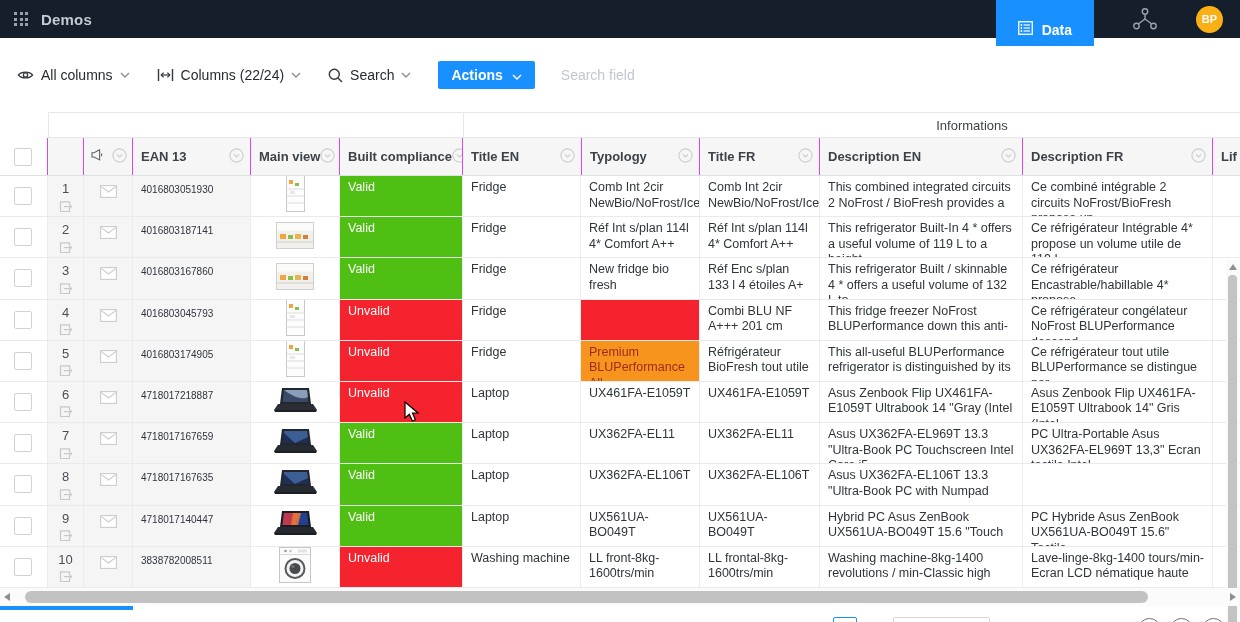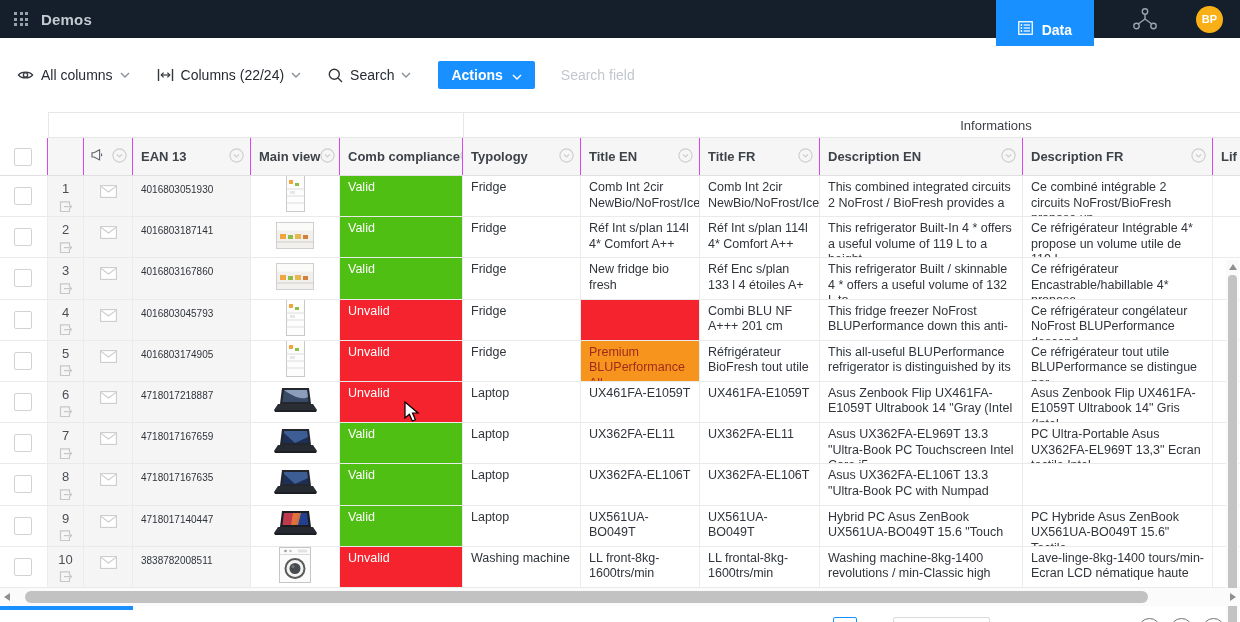--- a/index.html
+++ b/index.html
@@ -28,21 +28,21 @@
   .search-input::placeholder{color:#c2c7cd;}
 
   
   .grid{position:relative;width:1240px;}
   .group-row{position:relative;height:26px;background:#fff;}
   .gl{position:absolute;background:#e7e7e7;}
   .gl-top{left:48px;right:0;top:0;height:1px;}
   .gl-bottom{left:48px;right:0;bottom:0;height:1px;}
   .gl-v1{left:48px;top:0;bottom:0;width:1px;}
   .gl-v2{left:463px;top:0;bottom:0;width:1px;}
-  .group-label{position:absolute;left:996px;top:50%;transform:translate(-50%,-50%);font-size:13px;color:#3d4248;white-space:nowrap;}
+  .group-label{position:absolute;left:972px;top:50%;transform:translate(-50%,-50%);font-size:13px;color:#3d4248;white-space:nowrap;}
 
   .c-select{width:48px;flex:none;}
   .c-num{width:36px;flex:none;}
   .c-mail{width:49px;flex:none;}
   .c-ean{width:118px;flex:none;}
   .c-main{width:89px;flex:none;}
   .c-comp{width:123px;flex:none;}
   .c-typo{width:118px;flex:none;}
   .c-ten{width:119px;flex:none;}
   .c-tfr{width:120px;flex:none;}
@@ -240,35 +240,35 @@
             </svg></span>
       </div>
       <div class="hcell c-main">
         <span>Main view</span>
         <span><svg width="15" height="15" viewBox="0 0 15 15">
               <circle cx="7.5" cy="7.5" r="6.6" fill="none" stroke="#cdcdcd" stroke-width="1.1"></circle>
               <polyline points="4.9,6.3 7.5,8.9 10.1,6.3" fill="none" stroke="#cdcdcd" stroke-width="1.2"></polyline>
             </svg></span>
       </div>
       <div class="hcell c-comp">
-        <span>Comb compliance</span>
+        <span>Built compliance</span>
         <span><svg width="15" height="15" viewBox="0 0 15 15">
               <circle cx="7.5" cy="7.5" r="6.6" fill="none" stroke="#cdcdcd" stroke-width="1.1"></circle>
               <polyline points="4.9,6.3 7.5,8.9 10.1,6.3" fill="none" stroke="#cdcdcd" stroke-width="1.2"></polyline>
             </svg></span>
       </div>
-      <div class="hcell c-typo">
-        <span>Typology</span>
+      <div class="hcell c-ten">
+        <span>Title EN</span>
         <span><svg width="15" height="15" viewBox="0 0 15 15">
               <circle cx="7.5" cy="7.5" r="6.6" fill="none" stroke="#cdcdcd" stroke-width="1.1"></circle>
               <polyline points="4.9,6.3 7.5,8.9 10.1,6.3" fill="none" stroke="#cdcdcd" stroke-width="1.2"></polyline>
             </svg></span>
       </div>
-      <div class="hcell c-ten">
-        <span>Title EN</span>
+      <div class="hcell c-typo">
+        <span>Typology</span>
         <span><svg width="15" height="15" viewBox="0 0 15 15">
               <circle cx="7.5" cy="7.5" r="6.6" fill="none" stroke="#cdcdcd" stroke-width="1.1"></circle>
               <polyline points="4.9,6.3 7.5,8.9 10.1,6.3" fill="none" stroke="#cdcdcd" stroke-width="1.2"></polyline>
             </svg></span>
       </div>
       <div class="hcell c-tfr">
         <span>Title FR</span>
         <span><svg width="15" height="15" viewBox="0 0 15 15">
               <circle cx="7.5" cy="7.5" r="6.6" fill="none" stroke="#cdcdcd" stroke-width="1.1"></circle>
               <polyline points="4.9,6.3 7.5,8.9 10.1,6.3" fill="none" stroke="#cdcdcd" stroke-width="1.2"></polyline>

